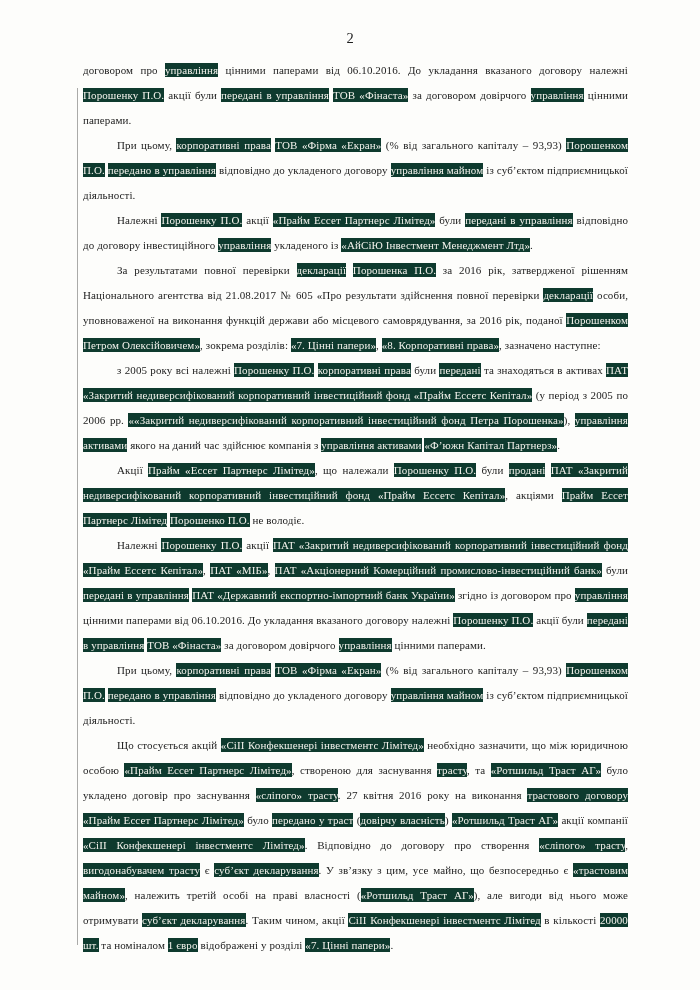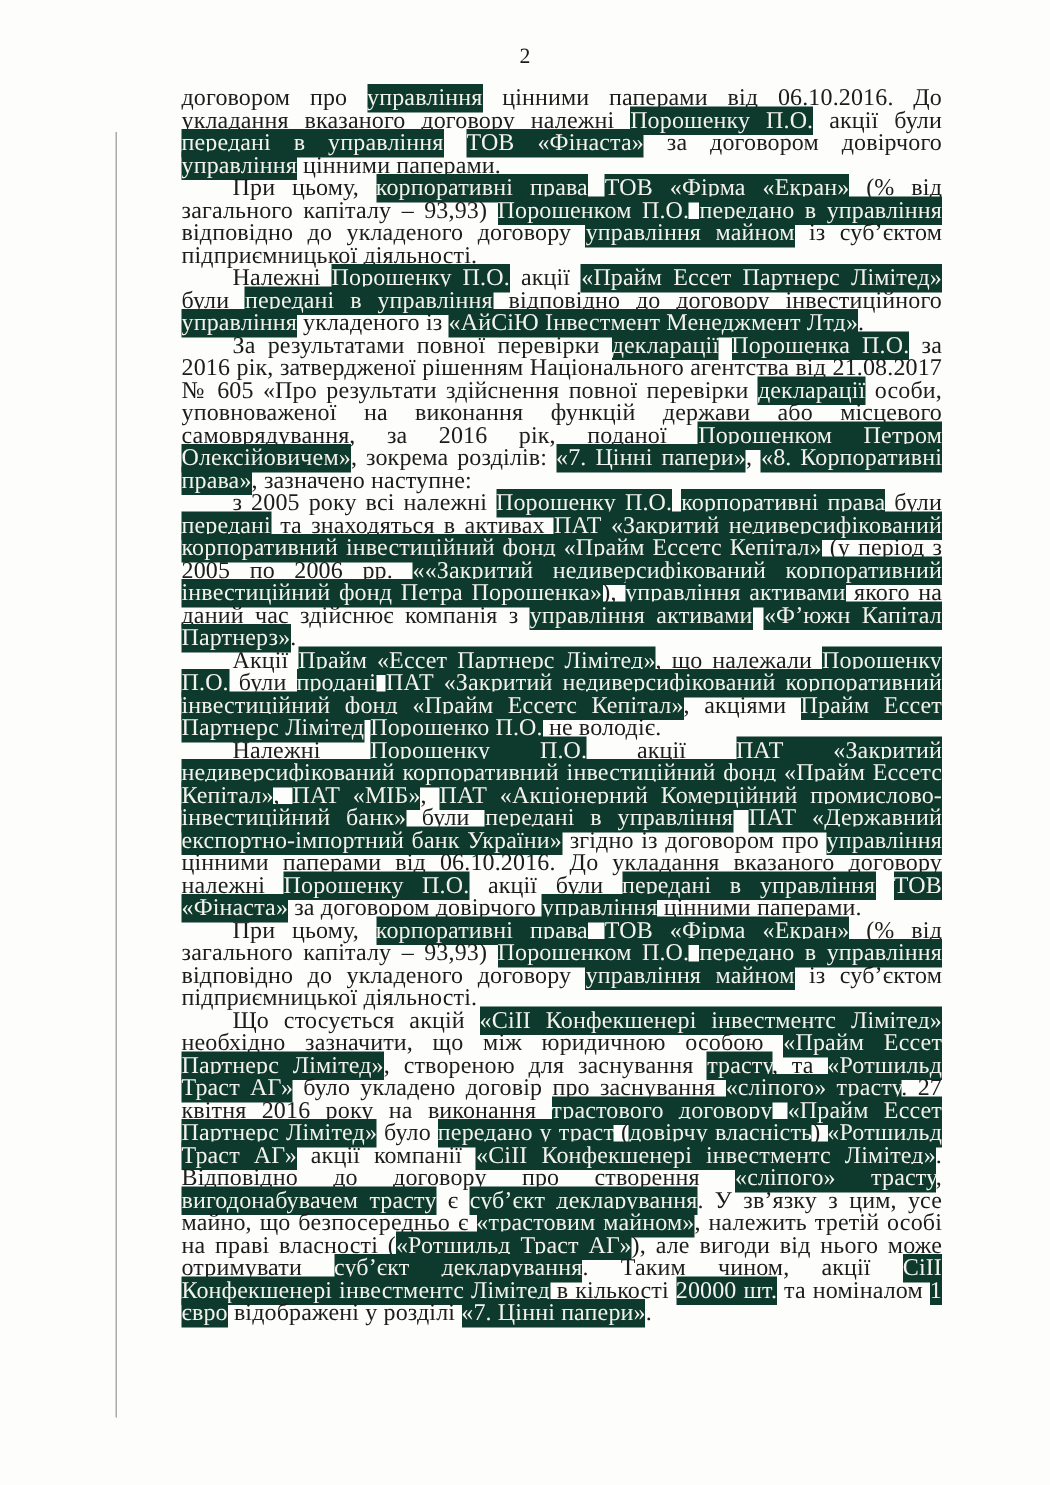--- a/index.html
+++ b/index.html
@@ -31,25 +31,24 @@
     text-align: center;
     font-size: 14.5px;
     color: #1c1c1c;
   }
   .doc-body {
     position: absolute;
     top: 58px;
     left: 83px;
     right: 72px;
     text-align: justify;
-    font-size: 16px;
-    line-height: 15px;
+    font-size: 11px;
+    line-height: 25px;
     letter-spacing: 0.1px;
     color: #1c1c1c;
-    margin-left: 38px;
   }
   .para { text-indent: 0; }
   .para.indent { text-indent: 34px; }
   .hl {
     background: var(--hl, #0e3a2e);
     color: #f3f2ec;
     padding: 1px 0;
     box-decoration-break: clone;
     -webkit-box-decoration-break: clone;
   }

